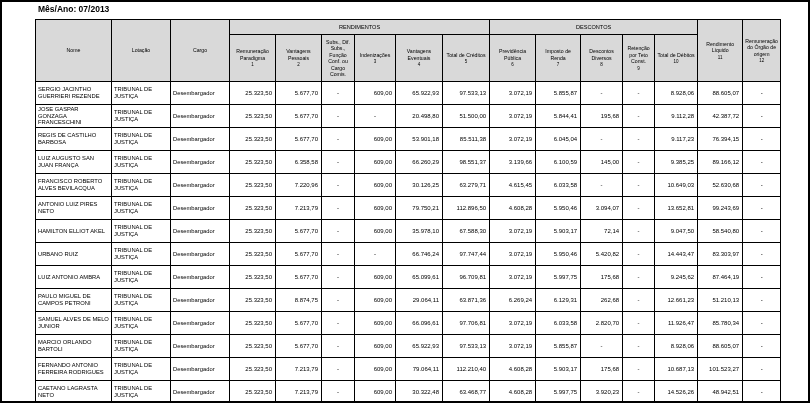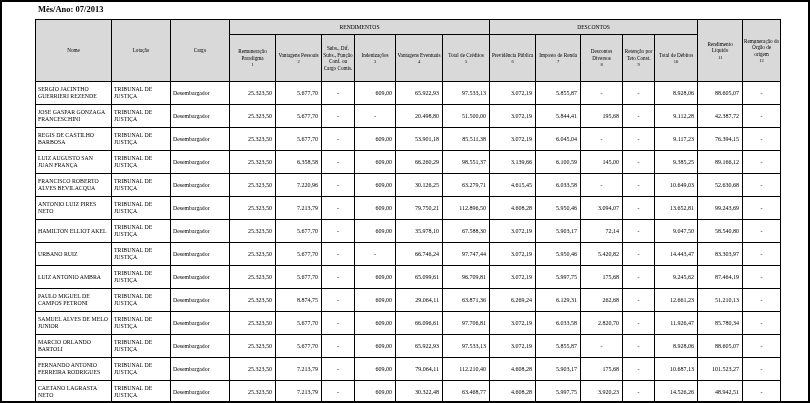--- a/index.html
+++ b/index.html
@@ -2,21 +2,21 @@
 <html><head>
 <meta charset="utf-8">
 <style>
   html,body { margin:0; padding:0; background:#fff; }
   .page {
     position:relative;
     width:810px; height:403px;
     box-sizing:border-box;
     border:2px solid #000;
     background:#fff;
-    font-family:Liberation Serif, serif;
+    font-family:Liberation Sans, sans-serif;
     overflow:hidden;
   }
   .title {
     position:absolute; left:36px; top:2px;
     font-size:8.5px; font-weight:bold; color:#000;
   }
   table.payroll {
     position:absolute; left:33px; top:17px;
     width:745px;
     table-layout:fixed;

